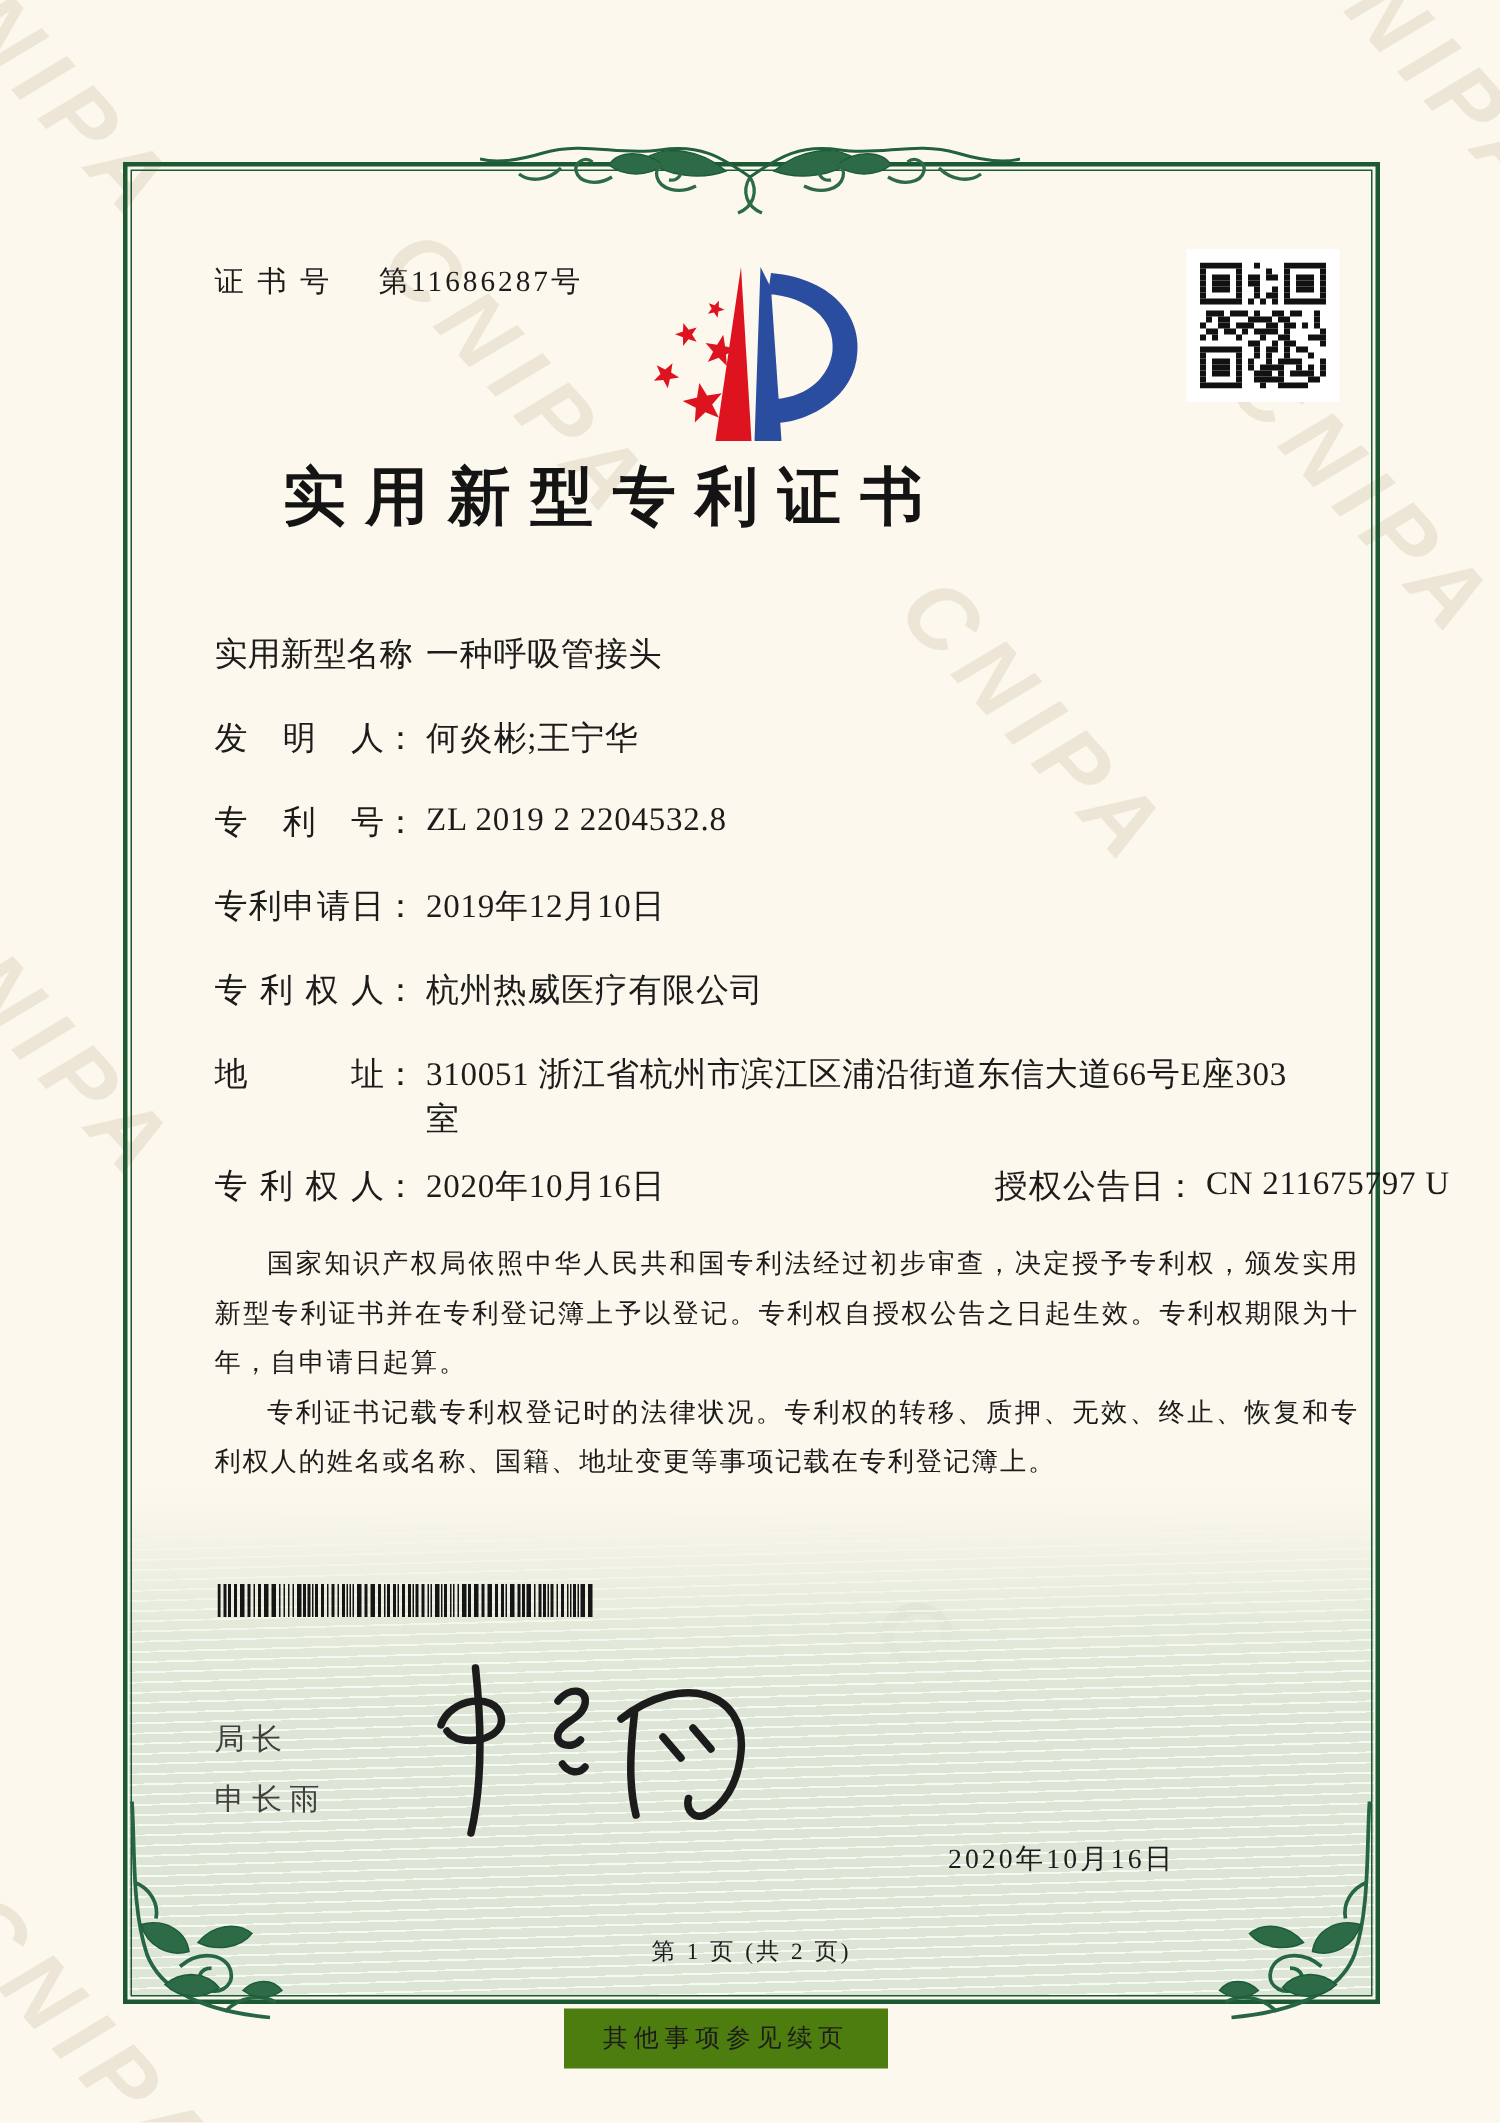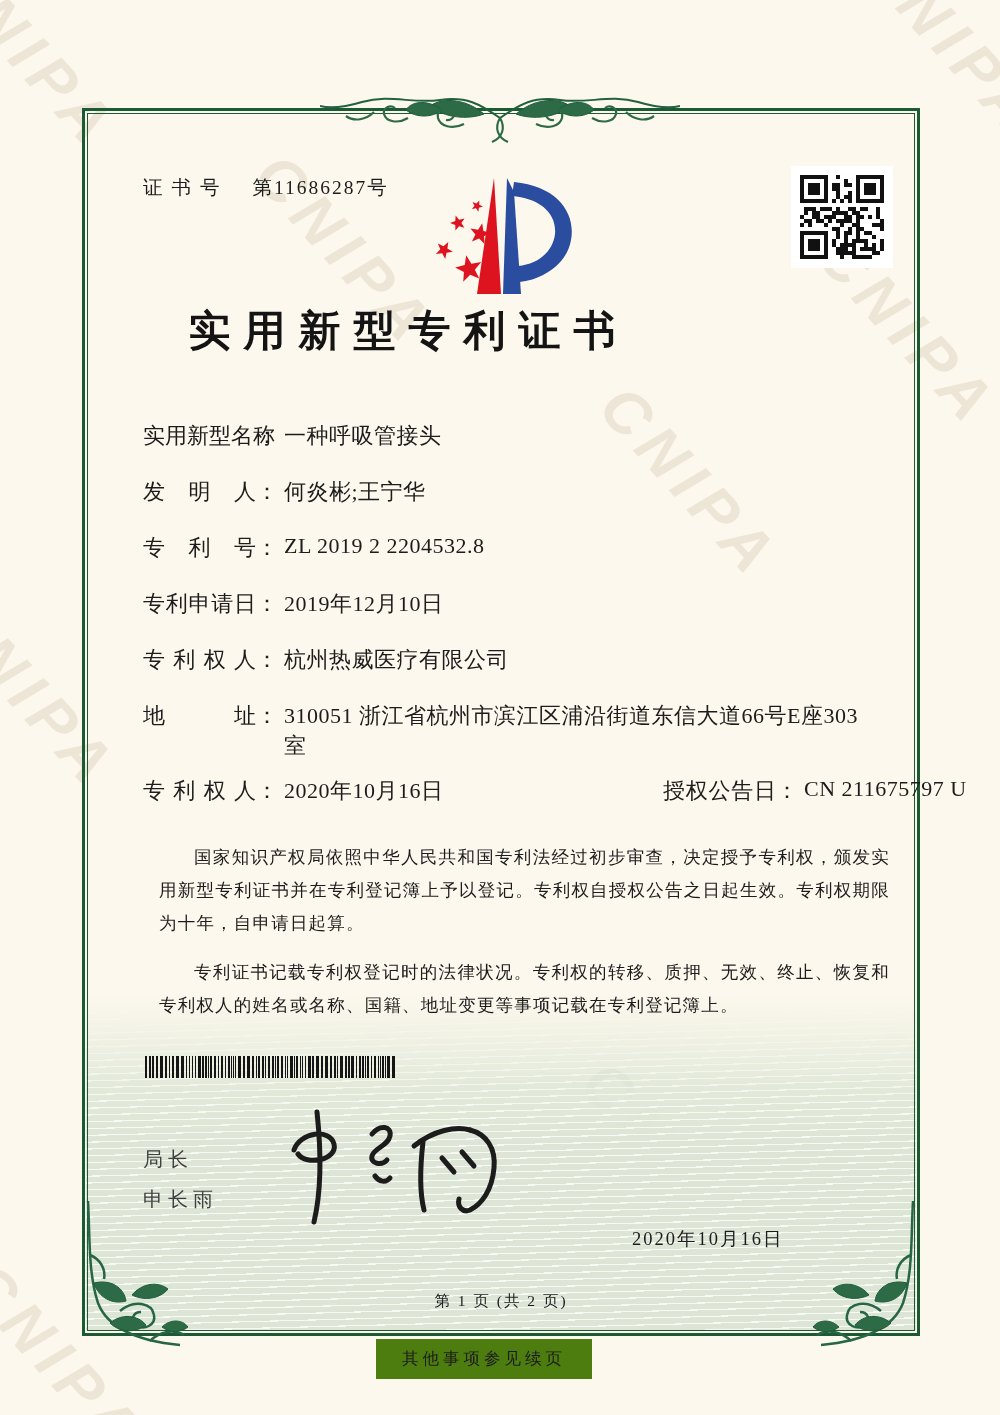--- a/index.html
+++ b/index.html
@@ -43,21 +43,21 @@
   .row{position:absolute;left:143px;font-size:22px;white-space:nowrap;}
   .row .lbl{display:inline-block;width:113px;text-align:justify;text-align-last:justify;vertical-align:top;}
   .row .colon{display:inline-block;vertical-align:top;}
   .row .val{display:inline-block;margin-left:6px;vertical-align:top;letter-spacing:.5px;}
   .row .val.wrap{white-space:normal;width:575px;line-height:30px;}
   .row2{position:absolute;left:520px;top:0;}
 
   
   .body-text{position:absolute;left:143px;top:826px;width:763px;font-size:17.5px;line-height:33px;
              text-align:justify;letter-spacing:1.2px;}
-  .body-text p{margin:16px;text-indent:2em;font-family:Liberation Mono, monospace;}
+  .body-text p{margin:0;text-indent:2em;}
 
   
   .barcode{position:absolute;left:145px;top:1056px;}
   .signer{position:absolute;left:143px;font-family:"Liberation Sans",sans-serif;
           font-size:20px;letter-spacing:5px;color:#404040;}
   .signer.t1{top:1146px;}
   .signer.t2{top:1186px;}
   .signature{position:absolute;left:272px;top:1100px;}
   .issue-date{position:absolute;left:632px;top:1226px;font-size:18.5px;letter-spacing:2px;}
   .page-no{position:absolute;left:82px;top:1291px;width:838px;text-align:center;

